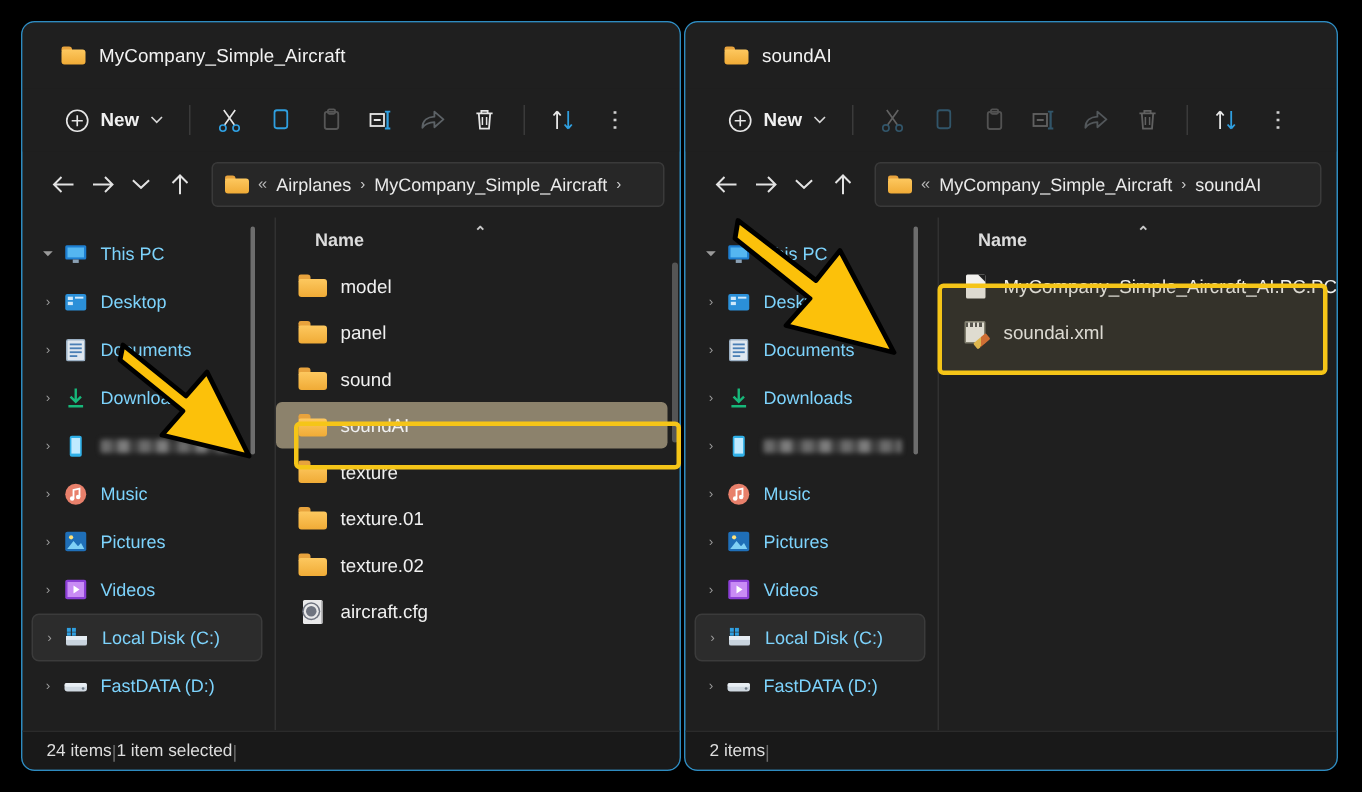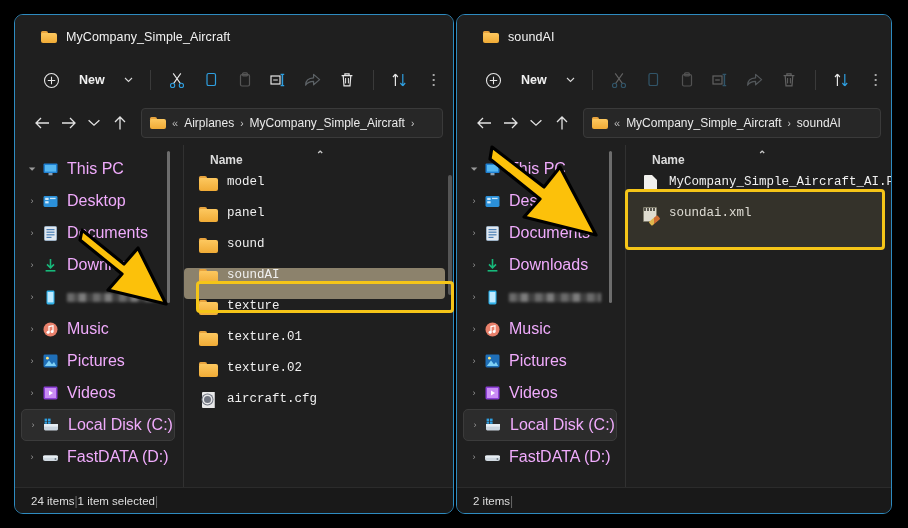--- a/index.html
+++ b/index.html
@@ -82,21 +82,21 @@
   
   .toolbar {
     height: 42px;
     display: flex;
     align-items: center;
     padding-left: 22px;
     box-sizing: border-box;
     background: #1f1f1f;
   }
   .tb-new {
-    display: flex; align-items: center; gap: 19px;
+    display: flex; align-items: center; gap: 7px;
     padding: 5px 8px 5px 6px;
     border-radius: 5px;
     cursor: default;
     justify-content: center;
   }
   .tb-new .lbl { font-size: 12.5px; color: #f0f0f0; font-weight: 600; }
   .tb-sep {
     width: 1px; height: 20px; background: #3a3a3a; margin: 0 9px;
     flex: 0 0 auto;
   }
@@ -175,21 +175,21 @@
   }
   .side-item.sel { background: #2c2c2c; border: 1px solid #3b3b3b; }
   .side-item .exp {
     width: 18px; text-align: center; color: #9a9a9a; font-size: 9px;
     flex: 0 0 auto;
   }
   .side-item .ico {
     width: 18px; height: 16px; margin-right: 8px; flex: 0 0 auto;
     display: flex; align-items: center; justify-content: center;
   }
-  .side-item .txt { font-size: 16px; color: #f0abfc; white-space: nowrap; }
+  .side-item .txt { font-size: 12px; color: #7dd3fc; white-space: nowrap; }
   .redacted {
     width: 92px; height: 9px;
     background: repeating-linear-gradient(90deg,#6a6a6a 0 7px,#4a4a4a 7px 12px,#7c7c7c 12px 19px,#3e3e3e 19px 26px);
     filter: blur(1.6px);
     border-radius: 1px;
   }
   .side-scroll {
     position: absolute;
     left: 152px; top: 6px;
     width: 3px; height: 152px;
@@ -219,25 +219,25 @@
     font-weight: bold;
   }
   .colhdr .name { font-size: 12px; color: #dcdcdc; }
   .colhdr .sortcaret {
     position: absolute; left: 132px; top: 4px;
     color: #c9c9c9; font-size: 10px;
   }
   .filerow {
     height: 31px;
     display: flex;
+    align-items: center;
     padding-left: 14px;
     margin-right: 8px;
     box-sizing: border-box;
     border-radius: 4px;
-    font-family: Liberation Mono, monospace;
   }
   .filerow .ico {
     width: 20px; height: 16px;
     display: flex; align-items: center; justify-content: center;
     margin-right: 9px; flex: 0 0 auto;
   }
   .filerow .nm { font-size: 12.5px; color: #f0f0f0; white-space: nowrap; }
   .filerow.selected { background: #8c826c; }
   .list-scroll {
     position: absolute; right: 1px; top: 30px;

